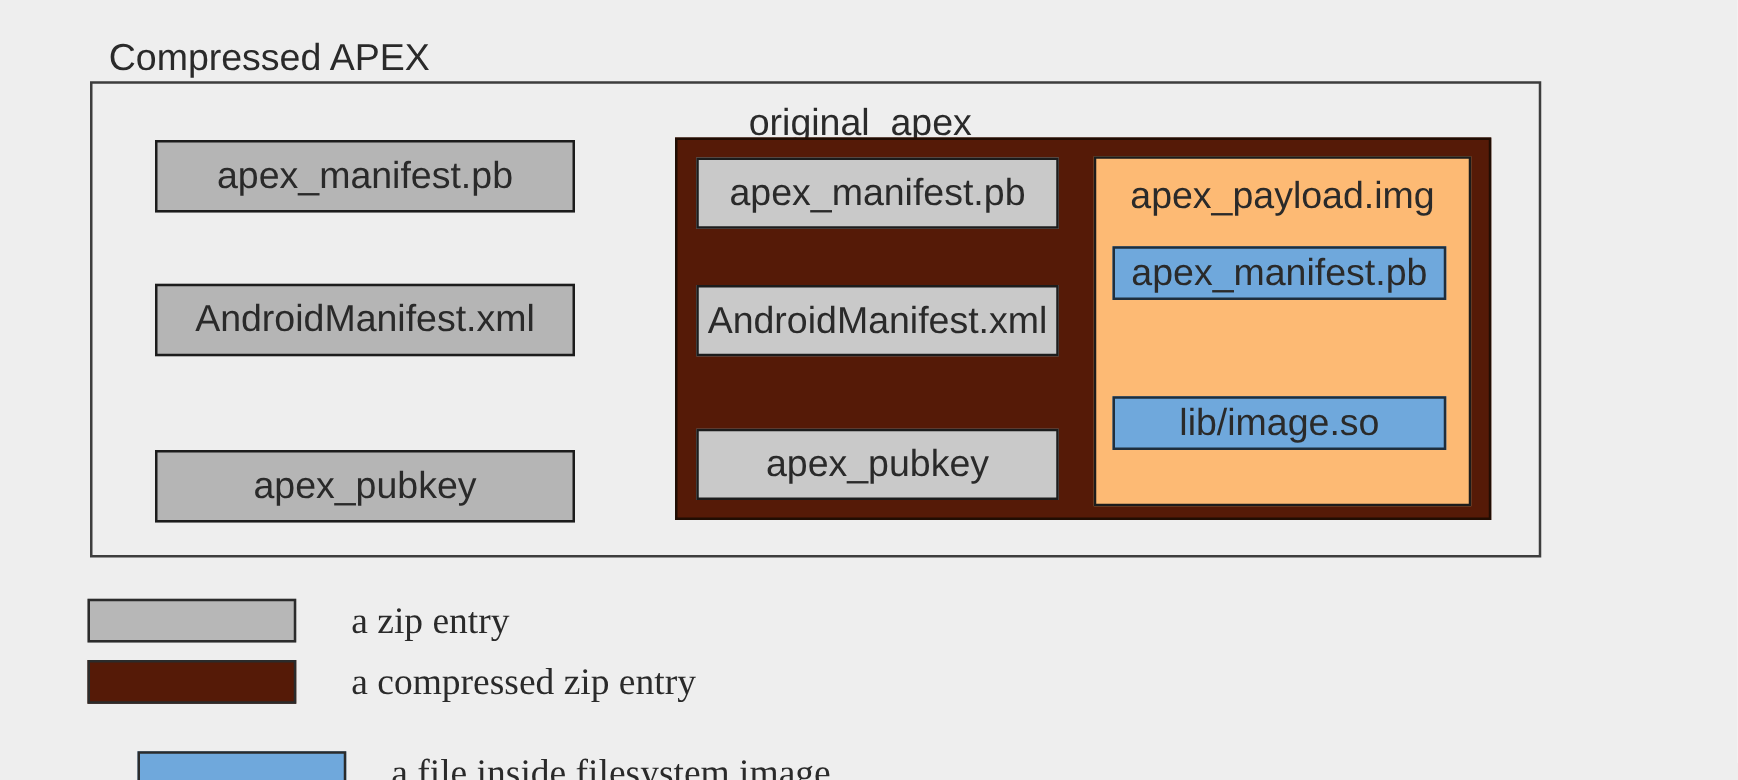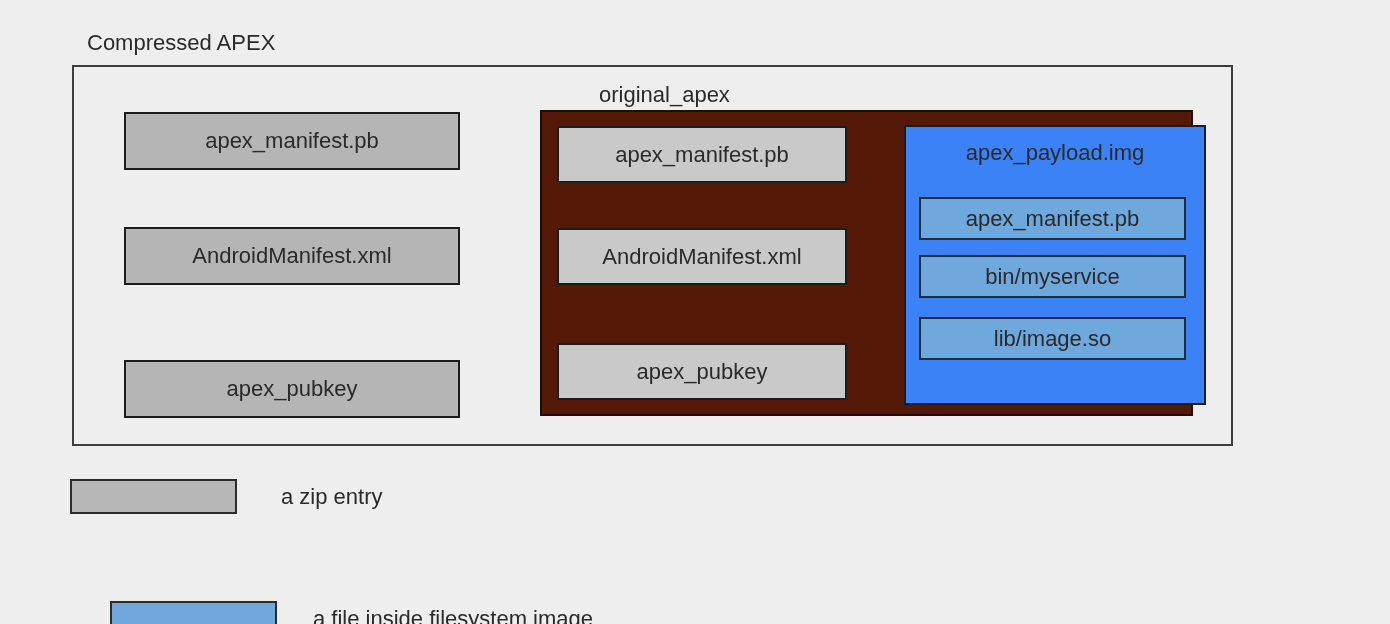--- a/index.html
+++ b/index.html
@@ -1,21 +1,21 @@
 <!DOCTYPE html>
 <html><head>
 <meta charset="utf-8">
 <style>
   html,body { margin:0; padding:0; }
   .stage {
     position:relative; width:1390px; height:624px;
     background:#eeeeee; overflow:hidden;
     font-family:"Liberation Sans", sans-serif;
     color:#2a2a2a;
-    font-size:22px;
+    font-size:30px;
   }
   .abs { position:absolute; box-sizing:border-box; }
   .center { display:flex; align-items:center; justify-content:center; text-align:center; }
 
   .diagram-title { left:87px; top:30px; white-space:nowrap; }
 
   .outer-box {
     left:72px; top:65px; width:1161px; height:381px;
     border:2px solid #3d3d3d; background:transparent;
   }
@@ -37,32 +37,32 @@
   .inner-zip {
     background:#c9c9c9; border:2px solid #1c1c1c;
     left:15px; width:290px; height:57px;
   }
   .inner-zip.e0 { top:14px; }
   .inner-zip.e1 { top:116px; }
   .inner-zip.e2 { top:231px; }
 
   .payload-box {
     left:333px; top:13px; width:302px; height:280px;
-    background:#3b82f6; border:2px solid #1c1c1c;margin-left:29px;
+    background:#fdba74; border:2px solid #1c1c1c;
   }
   .payload-title { left:0; right:0; top:13px; text-align:center; }
   .fs-file {
     background:#6fa8dc; border:2px solid #1f2e3c;
     left:13px; width:267px; height:43px;
   }
   .fs-file.e0 { top:70px; }
   .fs-file.e1 { top:128px; }
   .fs-file.e2 { top:190px; }
 
-  .legend-row { display:flex; align-items:center; left:70px; height:35px; }
+  .legend-row { display:flex; align-items:center; left:70px; height:35px;font-family:Liberation Serif, serif; }
   .legend-row.r0 { top:479px; }
   .legend-row.r1 { top:528px; }
   .legend-row.r2 { top:601px;padding-left:40px; }
   .swatch { box-sizing:border-box; width:167px; height:35px; border:2px solid #2b2b2b; flex:0 0 auto; }
   .swatch.gray   { background:#b7b7b7; }
   .swatch.maroon { background:#551a07; }
   .swatch.blue   { background:#6fa8dc; }
   .legend-label { margin-left:44px; white-space:nowrap; }
   .legend-row.r2 .legend-label { margin-left:36px; }
 </style>
@@ -84,31 +84,34 @@
     <div class="abs maroon-box">
 
       <div class="abs center inner-zip e0">apex_manifest.pb</div>
       <div class="abs center inner-zip e1">AndroidManifest.xml</div>
       <div class="abs center inner-zip e2">apex_pubkey</div>
 
       <div class="abs payload-box">
         <div class="abs payload-title">apex_payload.img</div>
 
         <div class="abs center fs-file e0">apex_manifest.pb</div>
-        <div class="abs center fs-file e1">bin/myservice</div>
         <div class="abs center fs-file e2">lib/image.so</div>
       </div>
 
     </div>
   </div>
 
   <div class="abs legend-row r0">
     <div class="swatch gray"></div>
     <div class="legend-label">a zip entry</div>
   </div>
 
+  <div class="abs legend-row r1">
+    <div class="swatch maroon"></div>
+    <div class="legend-label">a compressed zip entry</div>
+  </div>
 
   <div class="abs legend-row r2">
     <div class="swatch blue"></div>
     <div class="legend-label">a file inside filesystem image</div>
   </div>
 
 </div>
 
 </body></html>

